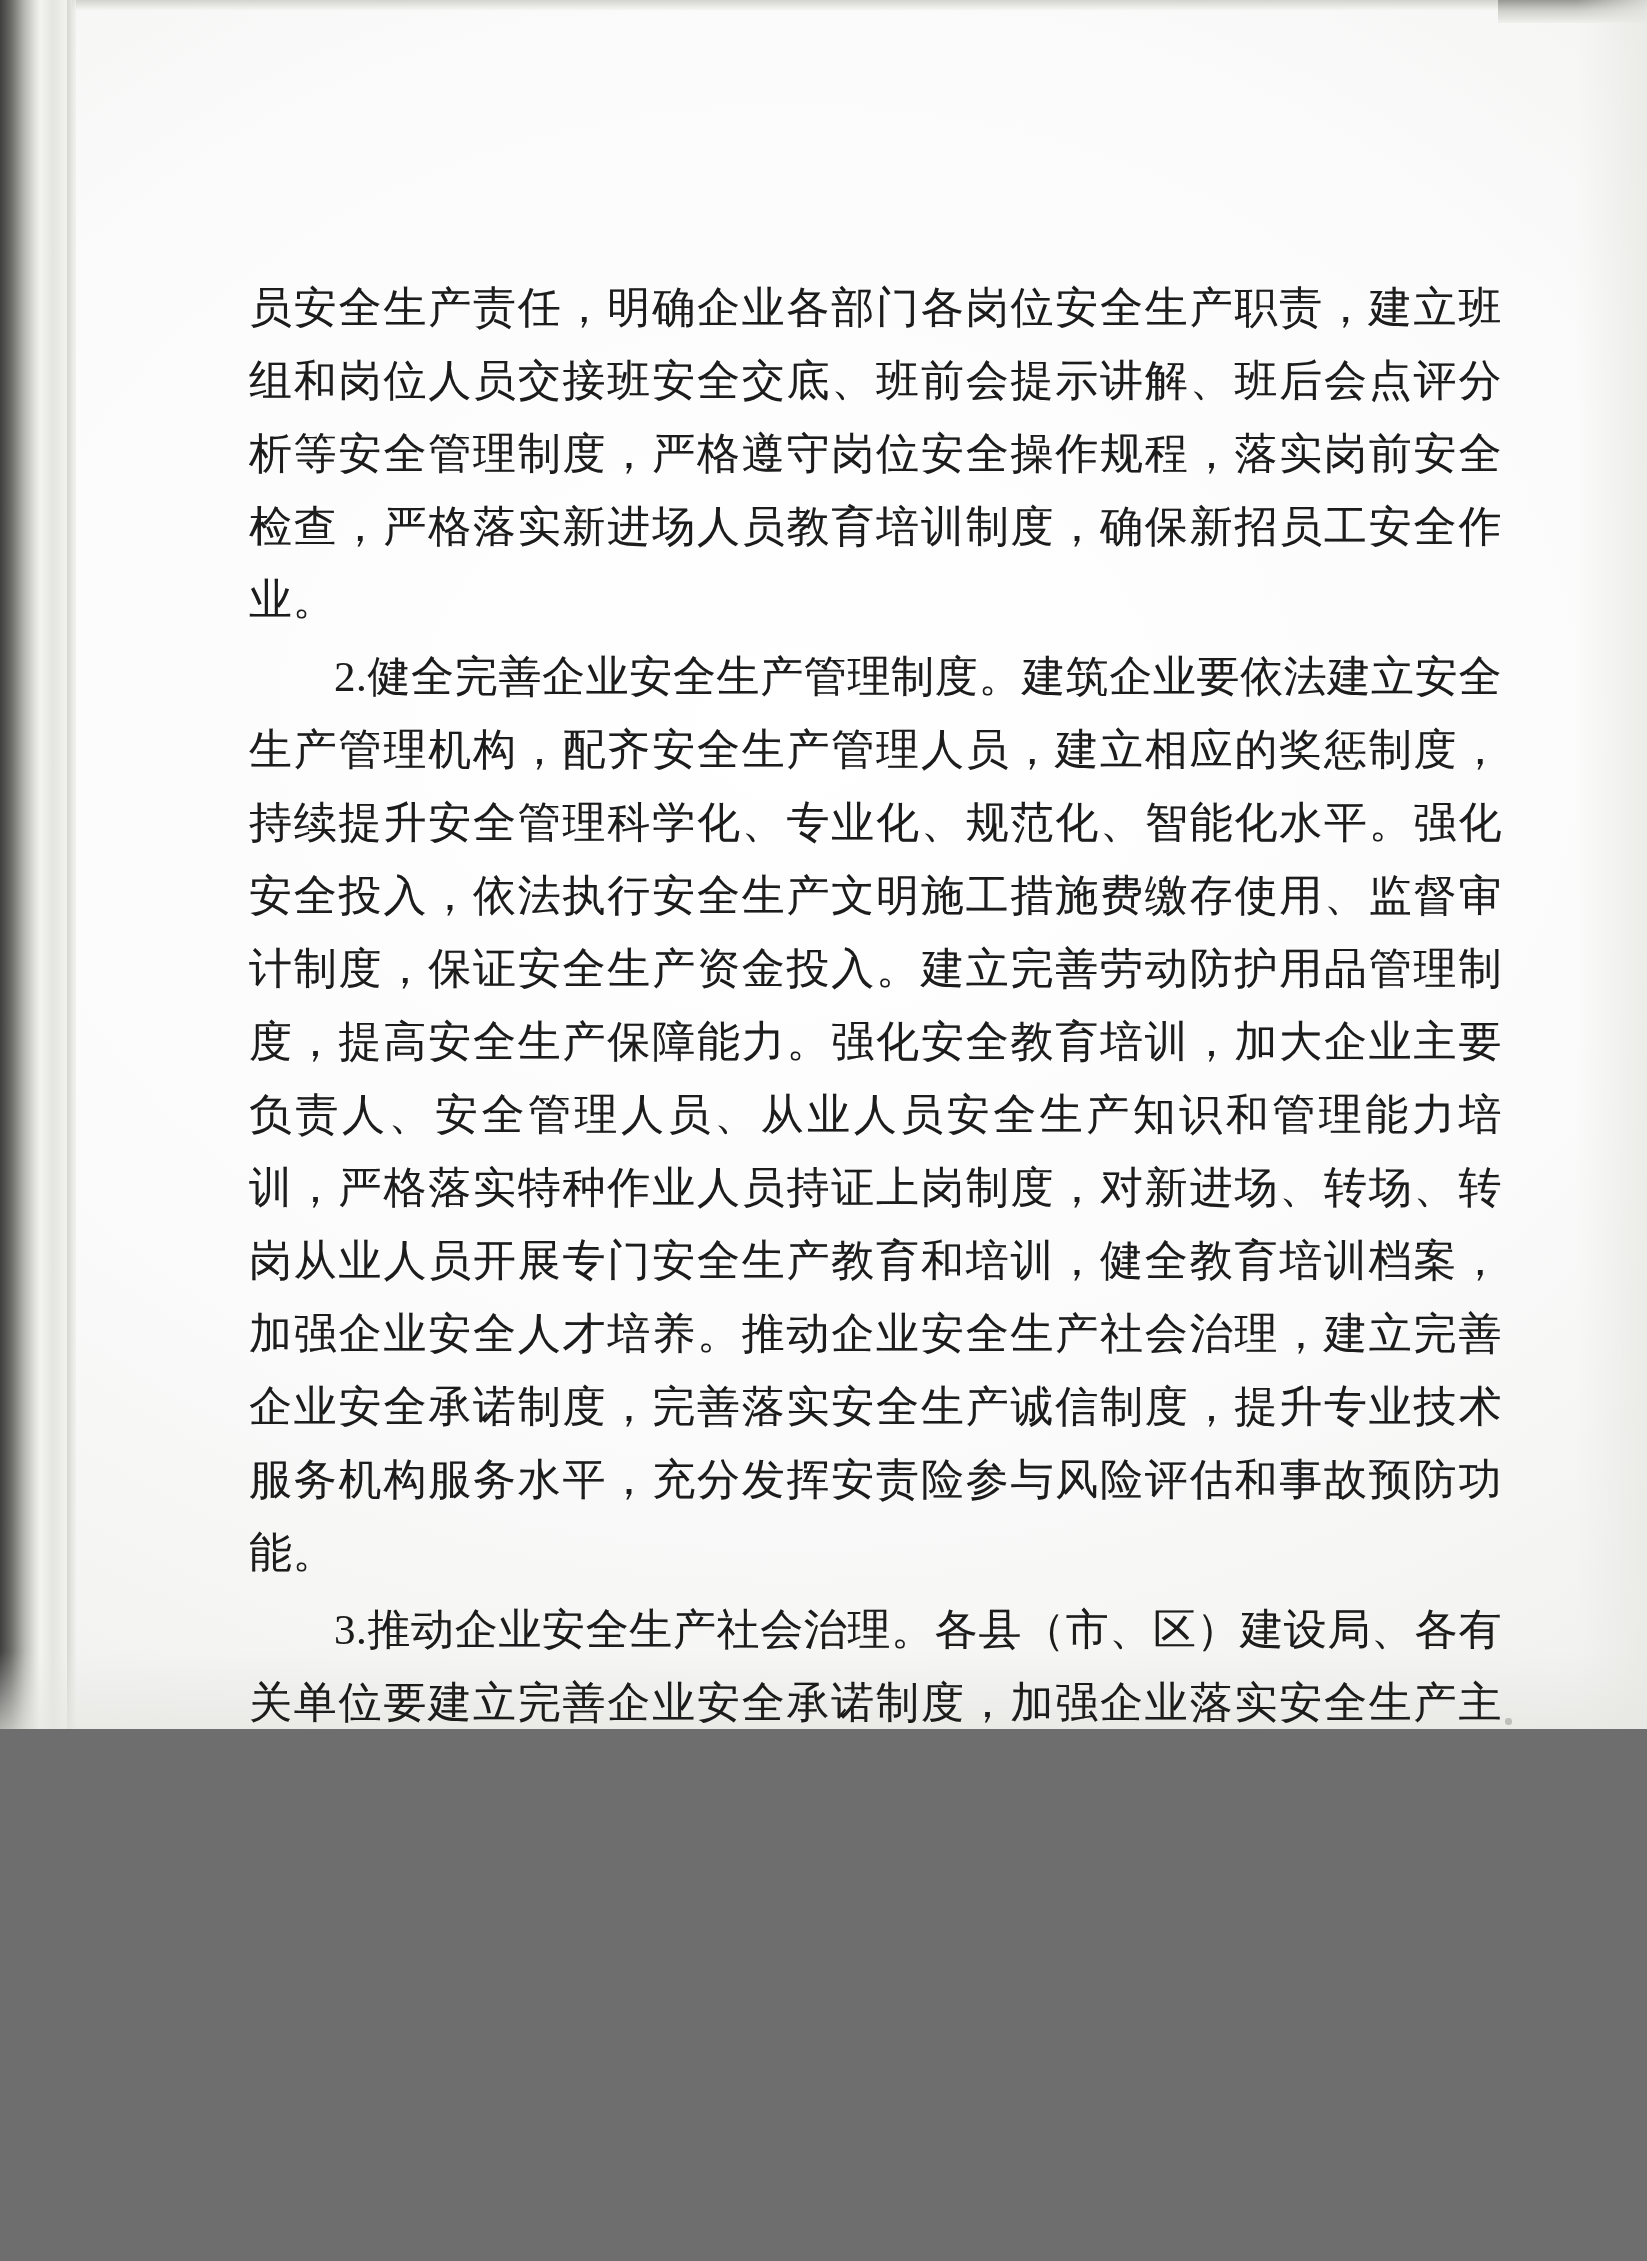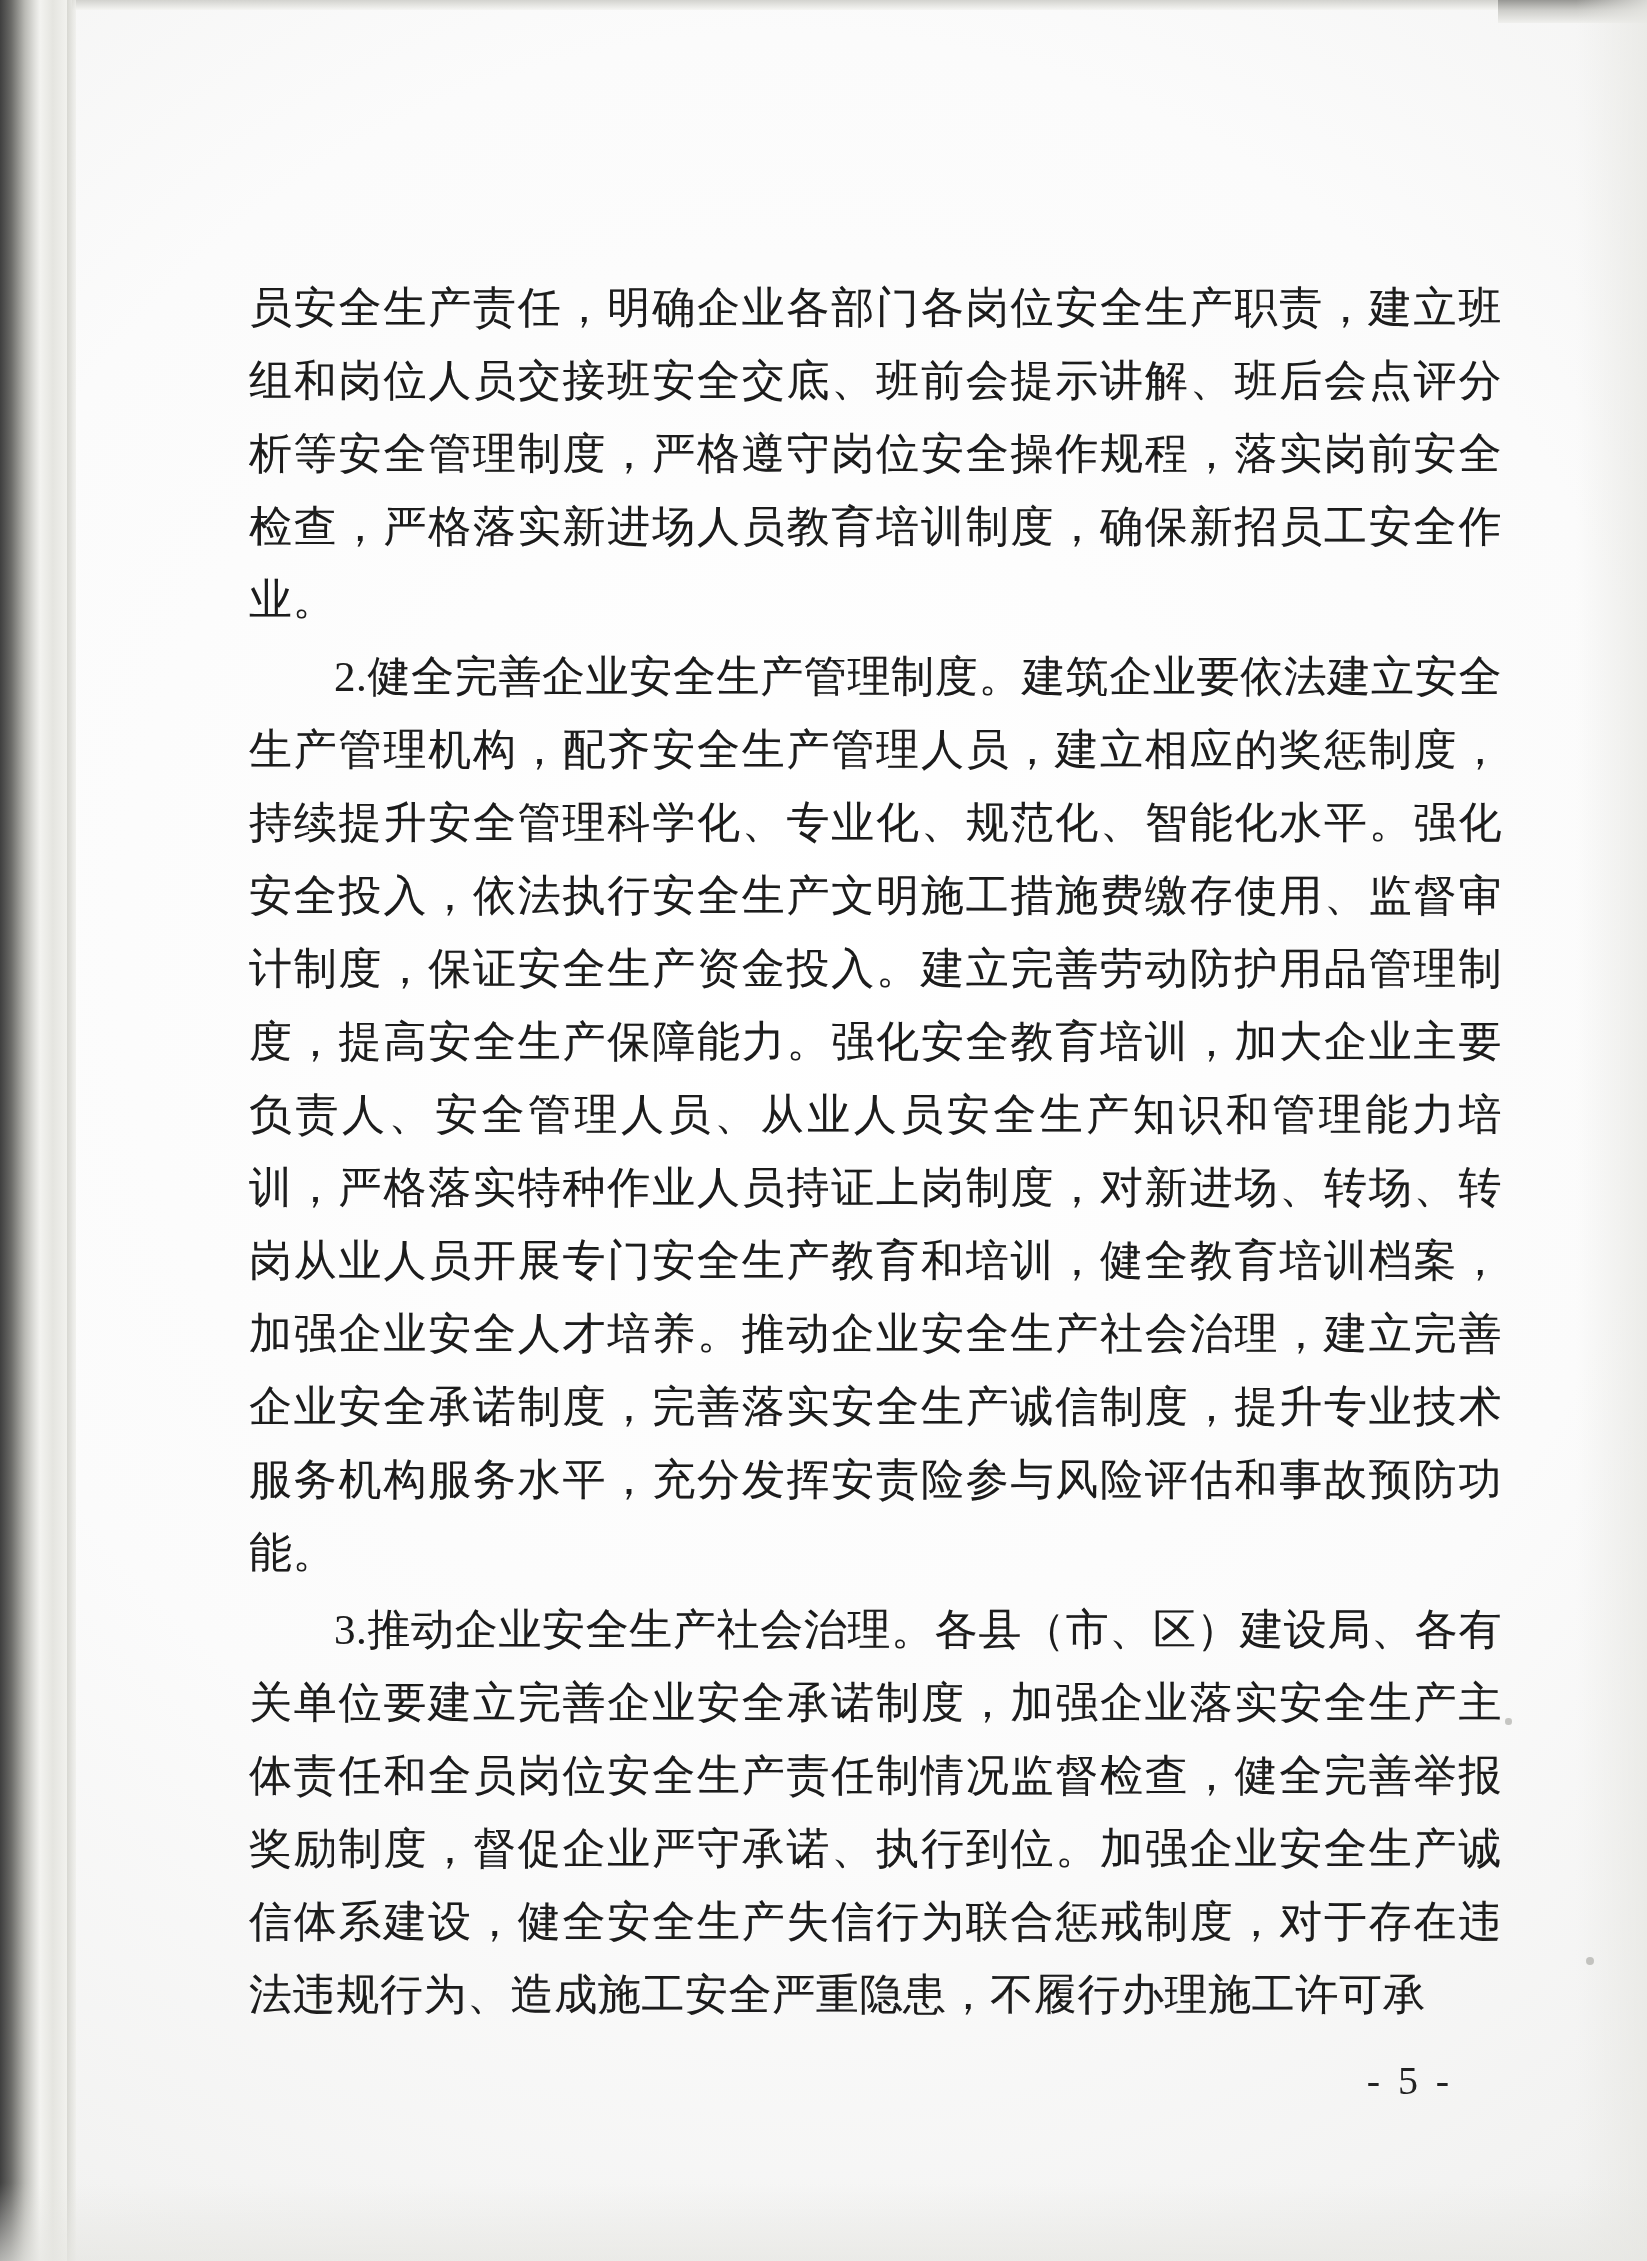--- a/index.html
+++ b/index.html
@@ -3,21 +3,21 @@
 <meta charset="utf-8">
 <style>
   html, body {
     margin: 0;
     padding: 0;
     background: #6e6e6e;
   }
   .page {
     position: relative;
     width: 1647px;
-    height: 2261px;
+    height: 1729px;
     background: #5eead4;
     overflow: hidden;
     font-family: "Liberation Serif", "DejaVu Serif", serif;
   }
   
   .paper {
     position: absolute;
     inset: 0;
     background:
       radial-gradient(ellipse 120% 90% at 48% 42%, #ffffff 0%, #fbfbfb 45%, #f2f2f1 72%, #e9e9e6 100%);

